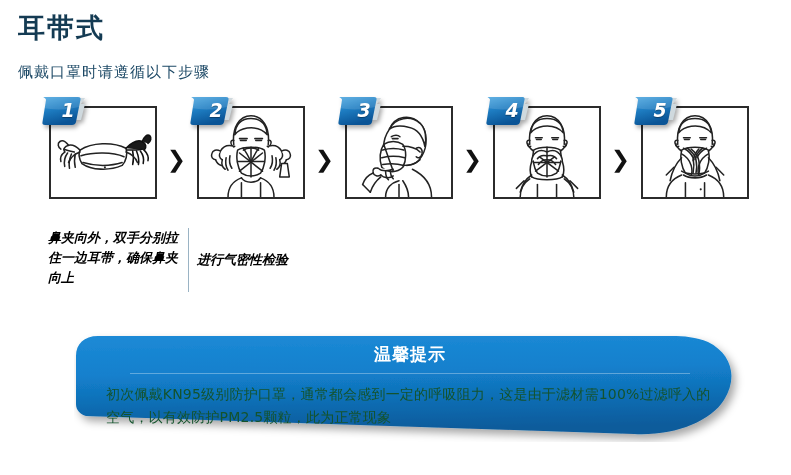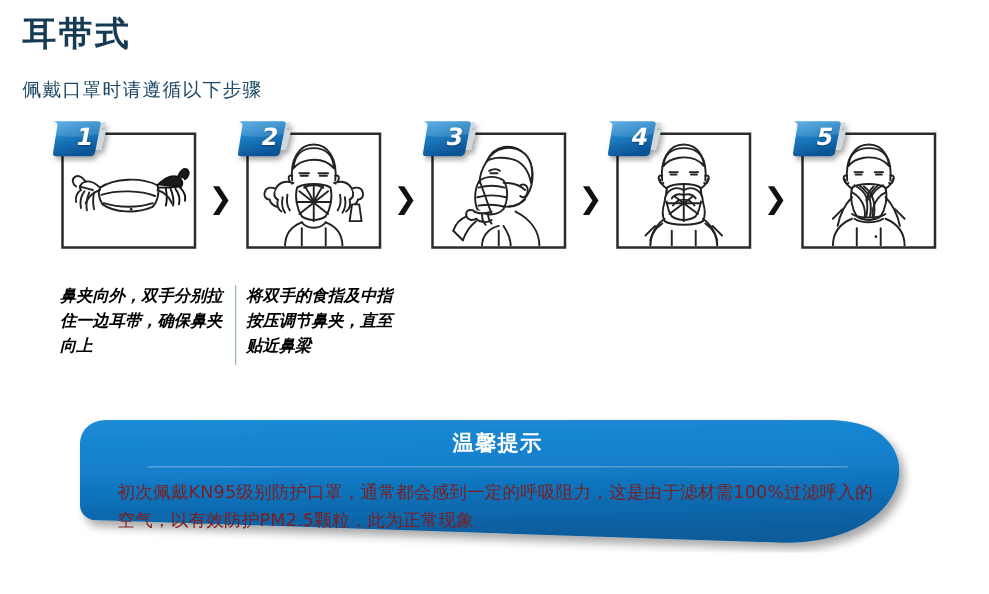--- a/index.html
+++ b/index.html
@@ -134,21 +134,21 @@
     font-family: "DejaVu Serif", "Liberation Serif", serif;
     border-left: 1px solid #9ab3c4;
     min-height: 64px;
   }
   .caption.first { border-left: none; }
   .caption.centered { display:flex; align-items:center; min-height:64px; }
 
   
   .tip-wrap {
     position: absolute;
-    left: 62px;
+    left: 74px;
     top: 330px;
     width: 672px;
     height: 112px;
   }
   .tip-shape {
     position: absolute;
     left: 0; top: 0;
     width: 672px;
     height: 112px;
   }
@@ -169,21 +169,21 @@
     letter-spacing: 1px;
   }
   .tip-divider {
     margin: 7px auto 0 auto;
     width: 560px;
     height: 1px;
     background: rgba(255,255,255,0.32);
   }
   .tip-body {
     margin: 9px 28px 0 32px;
-    color: #7f1d1d;
+    color: #14532d;
     font-size: 14px;
     line-height: 23px;
     letter-spacing: 0.2px;
   }
 </style>
 </head>
 <body>
 
 <div class="header">
   <div class="title">耳带式</div>
@@ -511,21 +511,21 @@
         </svg>
       </div>
       <div class="badge-num">5</div>
     </div>
   </div>
 
 </div>
 
 <div class="captions">
   <div class="caption first">鼻夹向外，双手分别拉住一边耳带，确保鼻夹向上</div>
-  <div class="caption">将双手的食指及中指按压调节鼻夹，直至贴近鼻梁</div>
+  <div class="caption centered">进行气密性检验</div>
 </div>
 
 <div class="tip-wrap">
   <div class="tip-shape">
     <svg viewBox="0 0 672 112" xmlns="http://www.w3.org/2000/svg">
       <defs>
         <linearGradient id="tipg" x1="0" y1="0" x2="0.12" y2="1">
           <stop offset="0%" stop-color="#1d8ad6"></stop>
           <stop offset="40%" stop-color="#1380cd"></stop>
           <stop offset="100%" stop-color="#0b5b9b"></stop>

